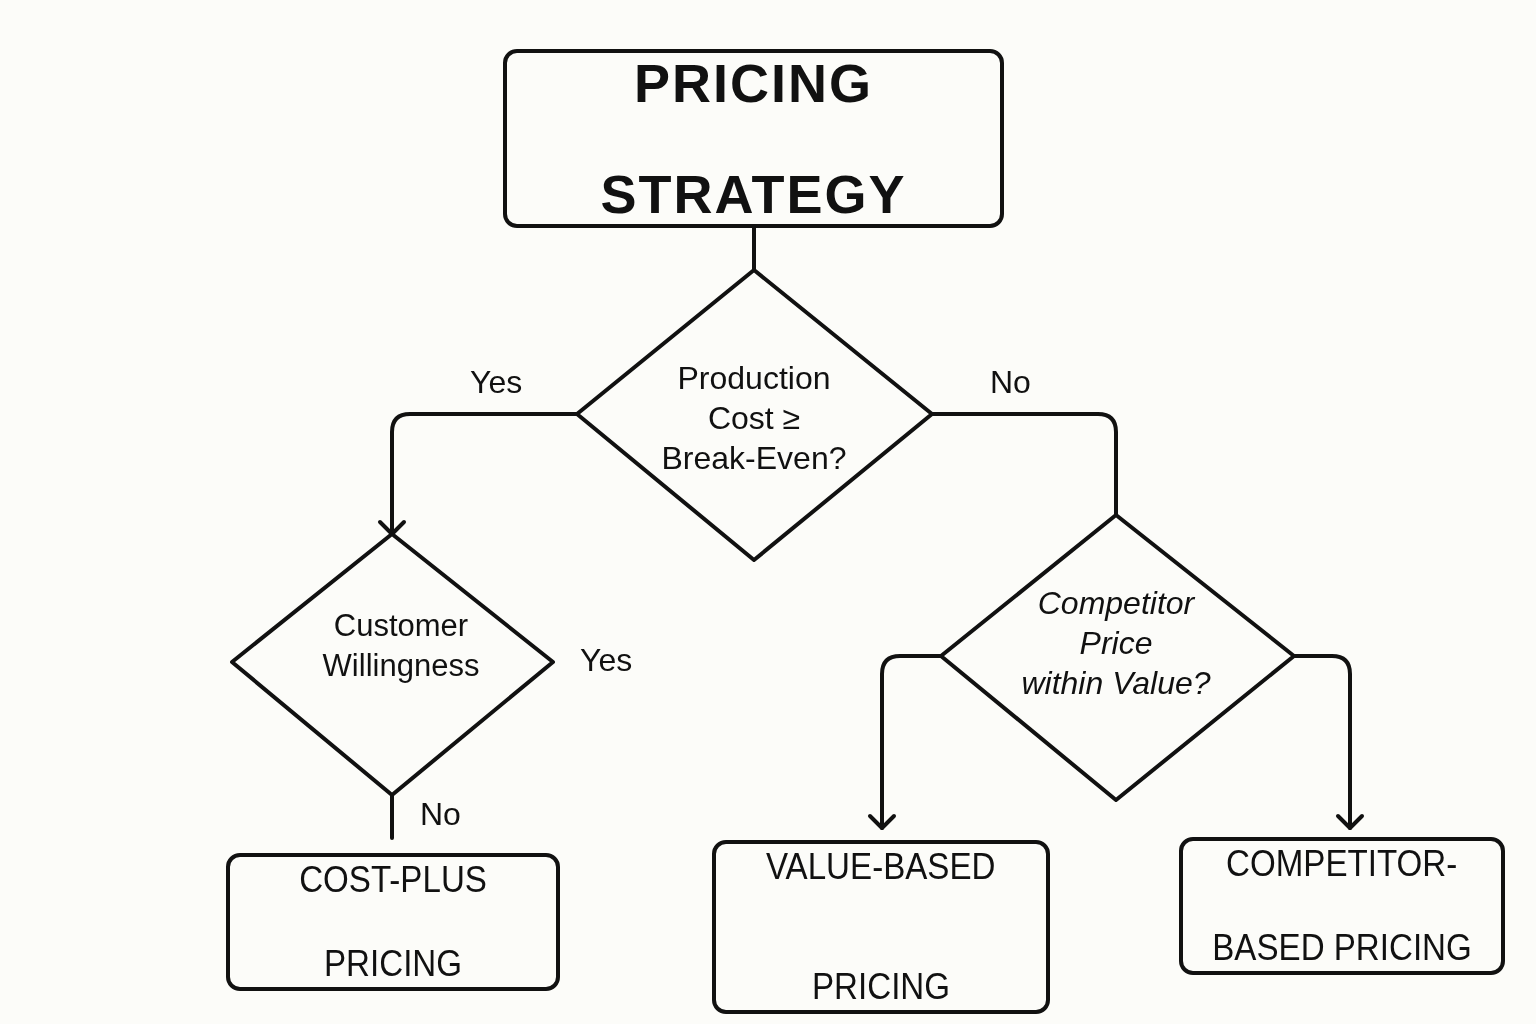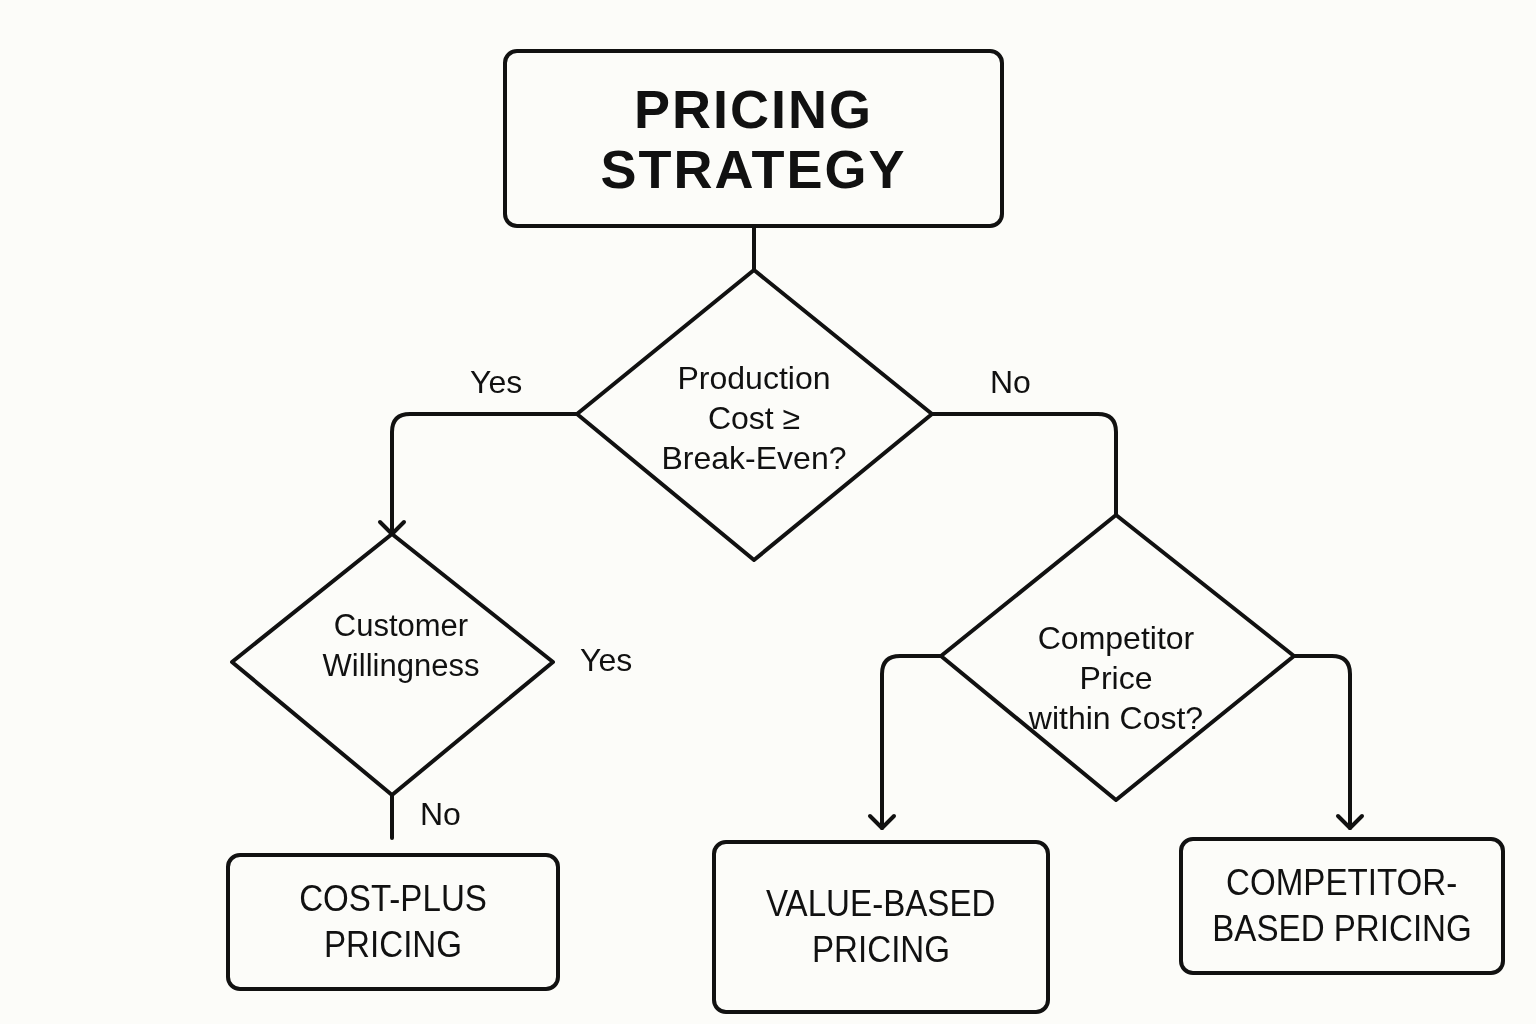--- a/index.html
+++ b/index.html
@@ -12,21 +12,21 @@
       color: #111;
     }
     svg.lines { position: absolute; left: 0; top: 0; }
     .box {
       position: absolute;
       border: 4px solid #111;
       border-radius: 14px;
       background: #fcfcf9;
       box-sizing: border-box;
       display: flex; flex-direction: column;
-      align-items: center; justify-content: center;
+      align-items: center; justify-content: space-between;
       text-align: center;
     }
     .title-box .line {
       font-weight: bold; font-size: 54px; letter-spacing: 2px; line-height: 60px;
     }
     .term-box .line {
       font-size: 36px; line-height: 46px; transform: scaleX(0.92);
     }
     .dtext {
       position: absolute;
@@ -72,24 +72,24 @@
   <span class="line">Production</span>
   <span class="line">Cost ≥</span>
   <span class="line">Break-Even?</span>
 </div>
 
 <div class="dtext" style="left:281px; top:606px; width:240px; font-size:31px; line-height:40px;">
   <span class="line">Customer</span>
   <span class="line">Willingness</span>
 </div>
 
-<div class="dtext" style="left:986px; top:618px; width:260px;">
+<div class="dtext" style="left:986px; top:583px; width:260px;font-style:italic;">
   <span class="line">Competitor</span>
   <span class="line">Price</span>
-  <span class="line">within Cost?</span>
+  <span class="line">within Value?</span>
 </div>
 
 <div class="lbl" style="left:470px; top:364px;">Yes</div>
 <div class="lbl" style="left:990px; top:364px;">No</div>
 <div class="lbl" style="left:580px; top:642px;">Yes</div>
 <div class="lbl" style="left:420px; top:796px;">No</div>
 
 <div class="box term-box" style="left:226px; top:837px; width:334px; height:138px;margin-top:16px;">
   <span class="line">COST-PLUS</span>
   <span class="line">PRICING</span>

